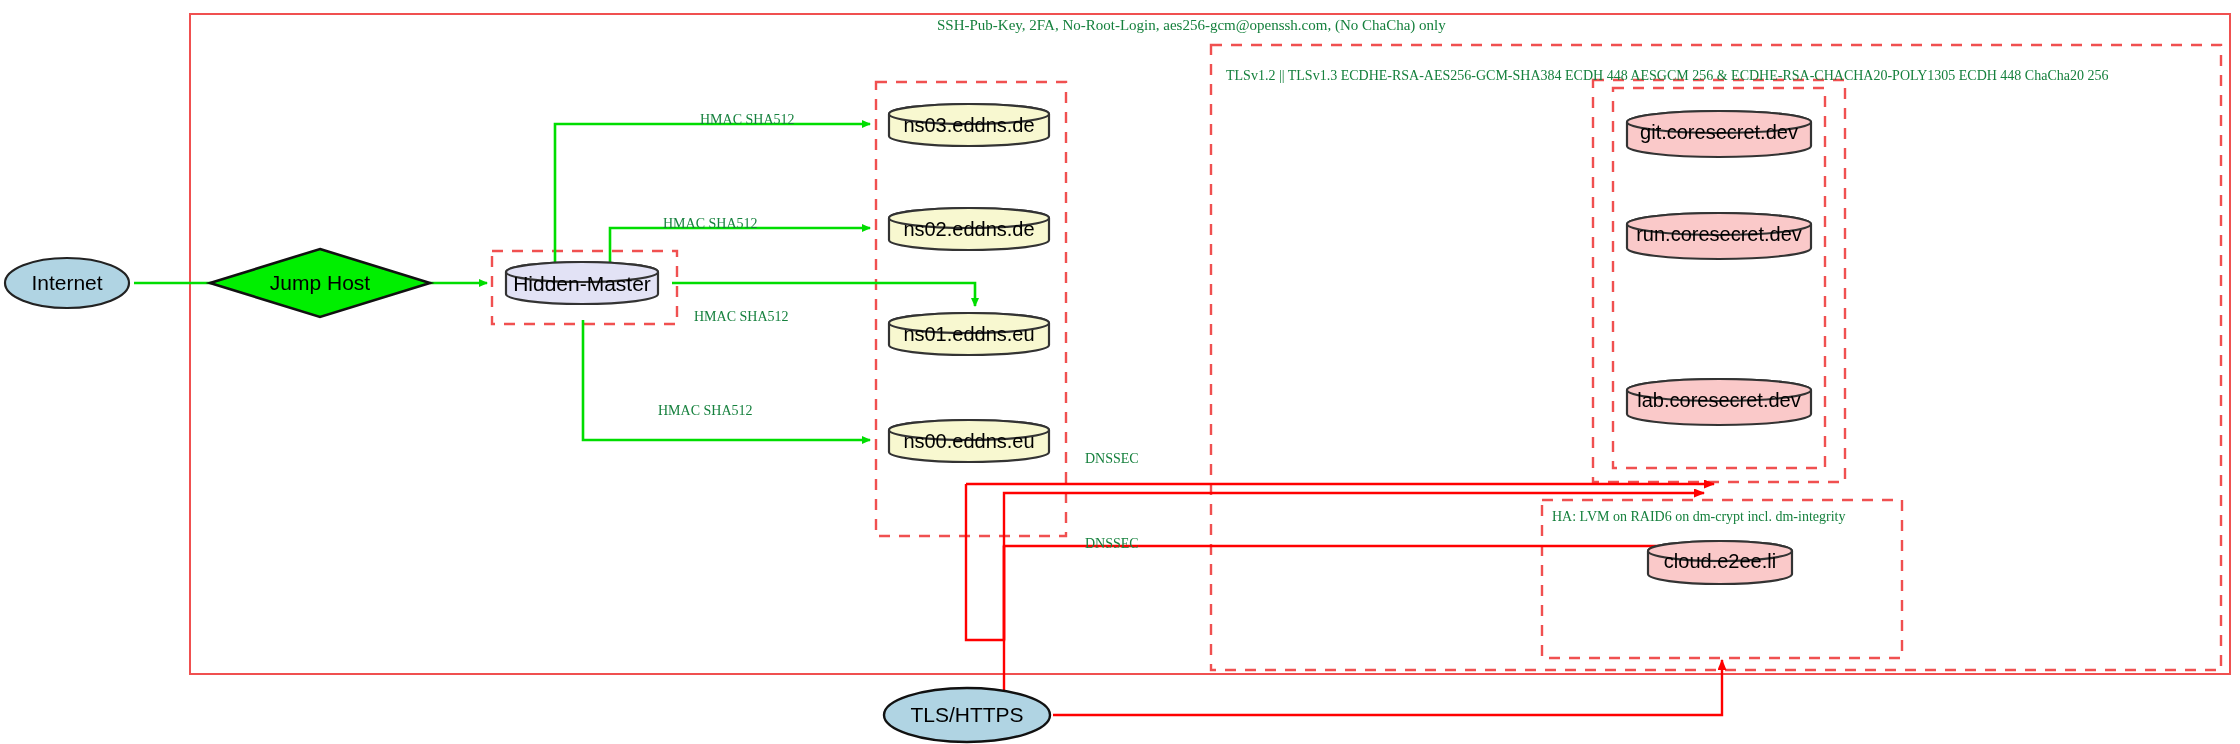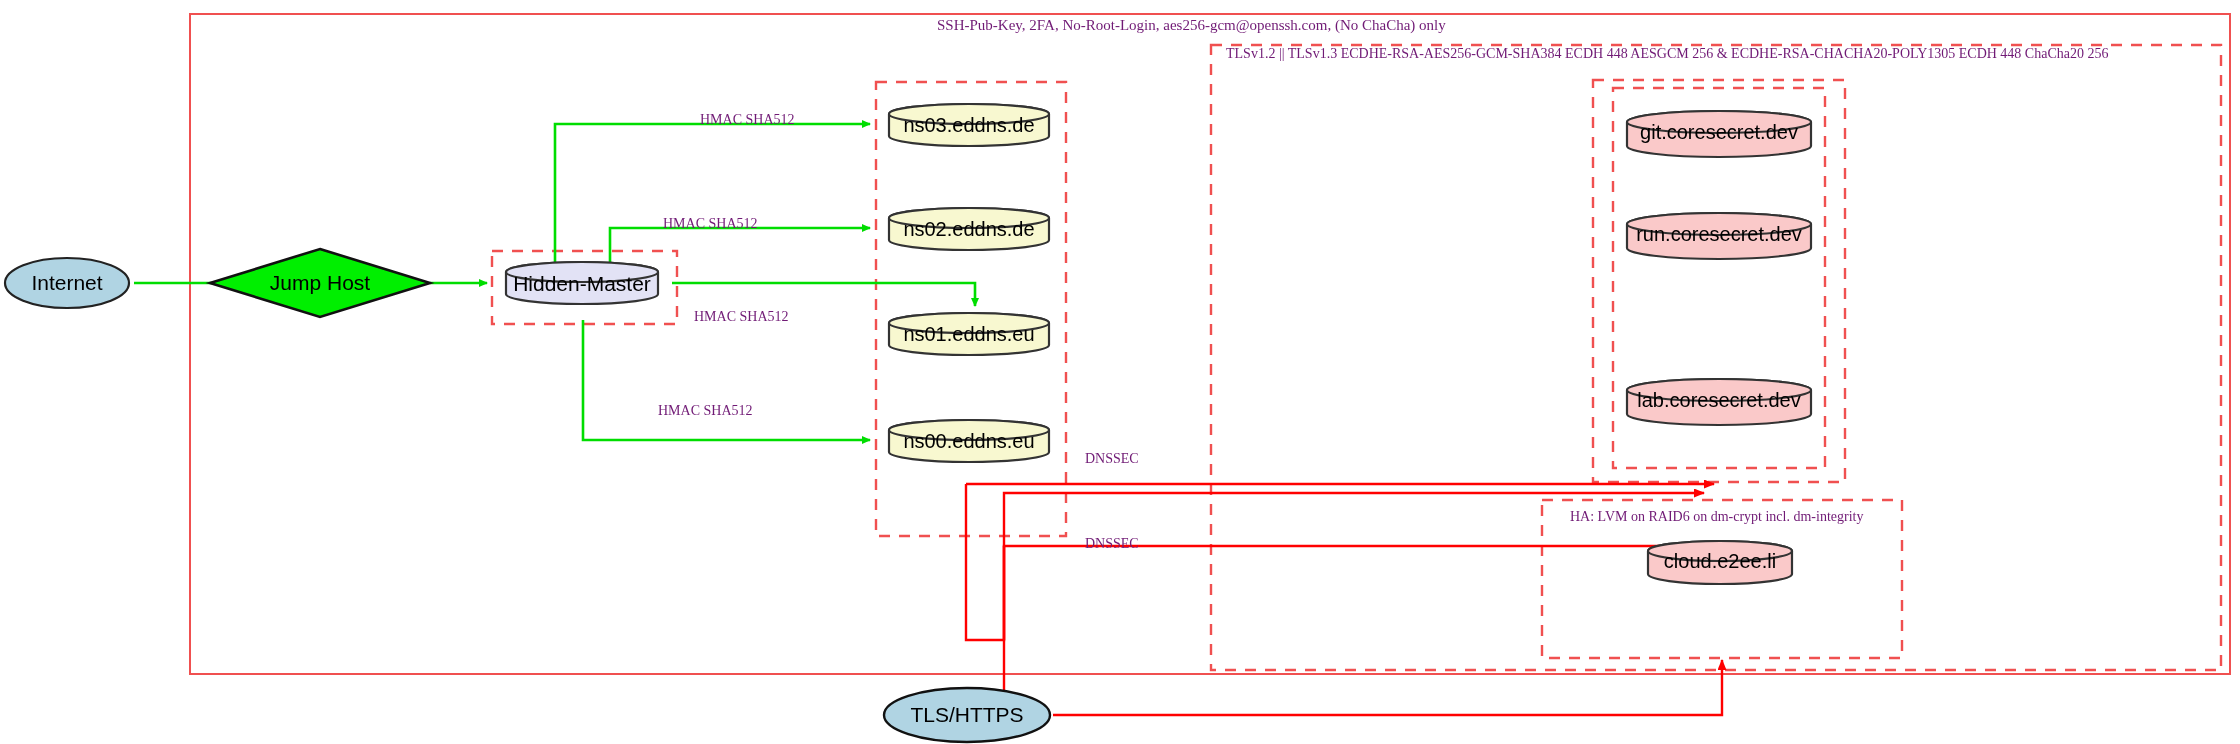--- a/index.html
+++ b/index.html
@@ -21,21 +21,21 @@
     position: absolute;
     left: 0;
     top: 0;
     width: 2240px;
     height: 744px;
     pointer-events: none;
   }
   .serif-label {
     position: absolute;
     font-family: "Liberation Serif", serif;
-    color: #701a75;
+    color: #15803d;
     white-space: nowrap;
   }
   .lbl-top        { font-size: 15px; }
   .lbl-cluster    { font-size: 14px; }
   .lbl-edge       { font-size: 14px; }
   .node-text {
     font-family: "Liberation Sans", sans-serif;
     font-size: 21px;
     fill: #000000;
     text-anchor: middle;
@@ -160,23 +160,23 @@
     </g>
 
     <g>
       <ellipse cx="967" cy="715" rx="83" ry="27" fill="#b0d4e3" stroke="#111111" stroke-width="2.4"></ellipse>
       <text class="node-text" x="967" y="716">TLS/HTTPS</text>
     </g>
   </svg>
 
   <div class="serif-label lbl-top" style="left:937px; top:17px;">SSH-Pub-Key, 2FA, No-Root-Login, aes256-gcm@openssh.com, (No ChaCha) only</div>
 
-  <div class="serif-label lbl-cluster" style="left:1226px; top:46px;">TLSv1.2 || TLSv1.3 ECDHE-RSA-AES256-GCM-SHA384 ECDH 448 AESGCM 256 &amp; ECDHE-RSA-CHACHA20-POLY1305 ECDH 448 ChaCha20 256</div>
+  <div class="serif-label lbl-cluster" style="left:1226px; top:68px;">TLSv1.2 || TLSv1.3 ECDHE-RSA-AES256-GCM-SHA384 ECDH 448 AESGCM 256 &amp; ECDHE-RSA-CHACHA20-POLY1305 ECDH 448 ChaCha20 256</div>
 
-  <div class="serif-label lbl-cluster" style="left:1552px; top:509px;margin-left:18px;">HA: LVM on RAID6 on dm-crypt incl. dm-integrity</div>
+  <div class="serif-label lbl-cluster" style="left:1552px; top:509px;">HA: LVM on RAID6 on dm-crypt incl. dm-integrity</div>
 
   <div class="serif-label lbl-edge" style="left:700px; top:112px;">HMAC SHA512</div>
 
   <div class="serif-label lbl-edge" style="left:663px; top:216px;">HMAC SHA512</div>
 
   <div class="serif-label lbl-edge" style="left:694px; top:309px;">HMAC SHA512</div>
 
   <div class="serif-label lbl-edge" style="left:658px; top:403px;">HMAC SHA512</div>
 
   <div class="serif-label lbl-edge" style="left:1085px; top:451px;">DNSSEC</div>

